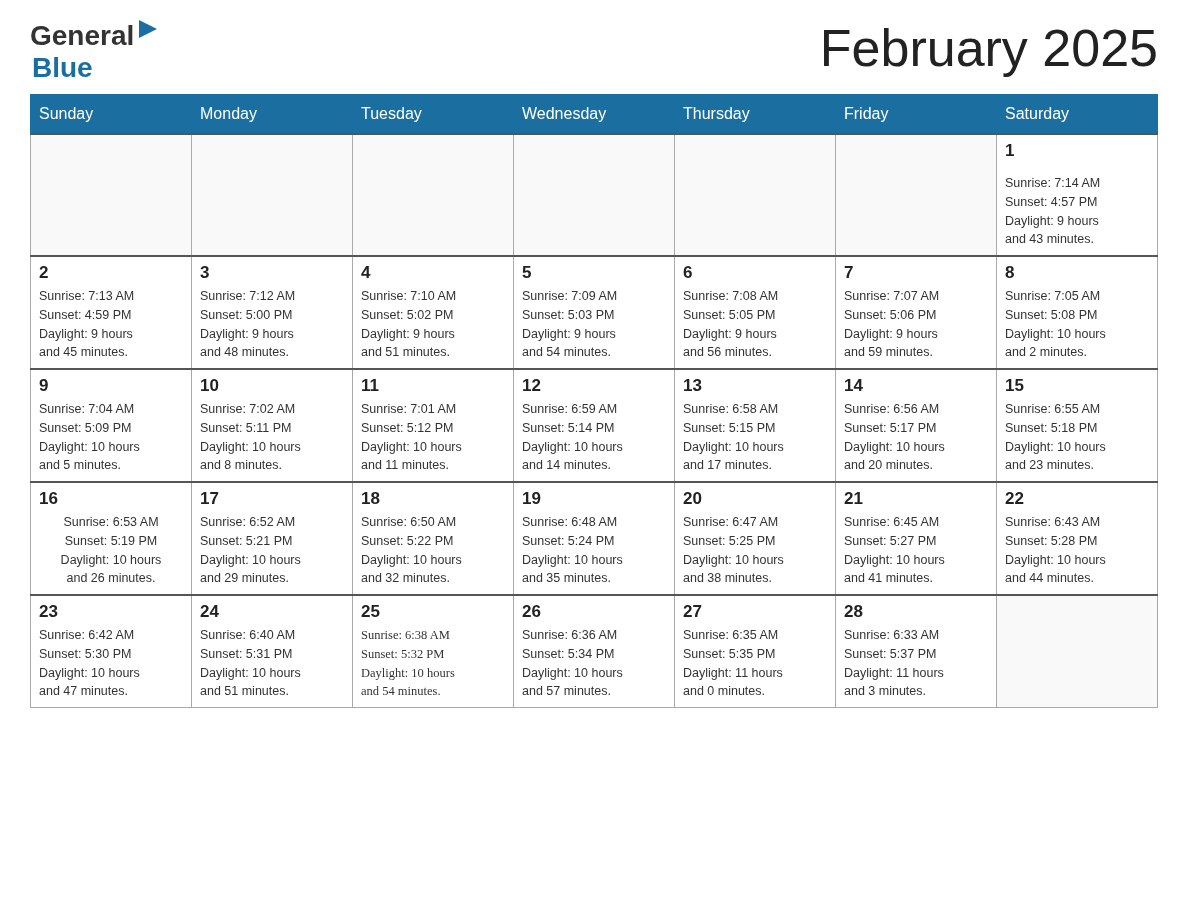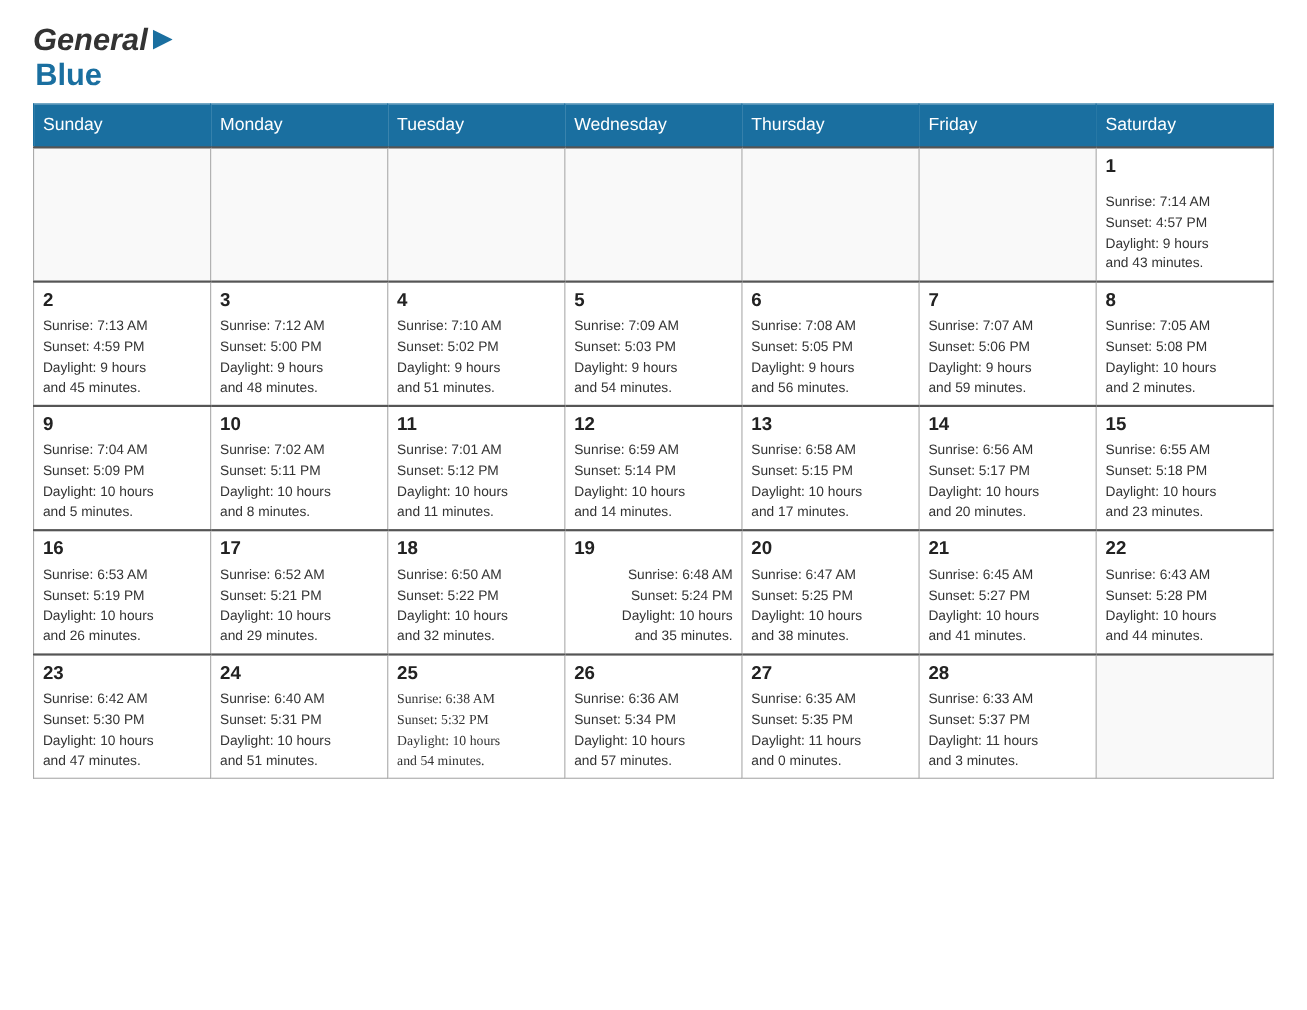--- a/index.html
+++ b/index.html
@@ -30,22 +30,21 @@
     .logo-line2 {
       display: flex;
       align-items: center;
     }
     .logo-container {
       display: flex;
       flex-direction: column;
     }
     .logo-row1 {
       display: flex;
-      align-items: flex-end;
-      font-style: italic;
+      align-items: flex-start;
     }
     .title-area {
       text-align: right;
     }
     .month-title {
       font-size: 52px;
       font-weight: normal;
       color: #222;
       line-height: 1.1;
     }
@@ -112,20 +111,21 @@
         <svg width="18" height="22" viewBox="0 0 18 22" style="margin-left:3px;margin-top:-2px;">
           <polygon points="0,2 18,11 0,20" fill="#1a6fa0"></polygon>
         </svg>
       </span>
     </div>
     <div class="logo-line2">
       <span class="logo-blue">Blue</span>
     </div>
   </div>
   <div class="title-area">
+    <div class="month-title">February 2025</div>
   </div>
 </div>
 
 <table class="calendar">
   <thead>
     <tr>
     <th>Sunday</th>
         <th>Monday</th>
         <th>Tuesday</th>
         <th>Wednesday</th>
@@ -248,42 +248,42 @@
           <span class="day-number">15</span>
           <div class="day-info" style="white-space: pre-line;">Sunrise: 6:55 AM
 Sunset: 5:18 PM
 Daylight: 10 hours
 and 23 minutes.</div>
         </td>
       </tr>
       <tr class="week-row">
         <td>
           <span class="day-number">16</span>
-          <div class="day-info" style="white-space: pre-line;">Sunrise: 6:53 AM
+          <div class="day-info" style="white-space: pre-line; text-align: center;">Sunrise: 6:53 AM
 Sunset: 5:19 PM
 Daylight: 10 hours
 and 26 minutes.</div>
         </td>
         <td>
           <span class="day-number">17</span>
           <div class="day-info" style="white-space: pre-line;">Sunrise: 6:52 AM
 Sunset: 5:21 PM
 Daylight: 10 hours
 and 29 minutes.</div>
         </td>
         <td>
           <span class="day-number">18</span>
           <div class="day-info" style="white-space: pre-line;">Sunrise: 6:50 AM
 Sunset: 5:22 PM
 Daylight: 10 hours
 and 32 minutes.</div>
         </td>
         <td>
           <span class="day-number">19</span>
-          <div class="day-info" style="white-space: pre-line; text-align: right;">Sunrise: 6:48 AM
+          <div class="day-info" style="white-space: pre-line;">Sunrise: 6:48 AM
 Sunset: 5:24 PM
 Daylight: 10 hours
 and 35 minutes.</div>
         </td>
         <td>
           <span class="day-number">20</span>
           <div class="day-info" style="white-space: pre-line;">Sunrise: 6:47 AM
 Sunset: 5:25 PM
 Daylight: 10 hours
 and 38 minutes.</div>

